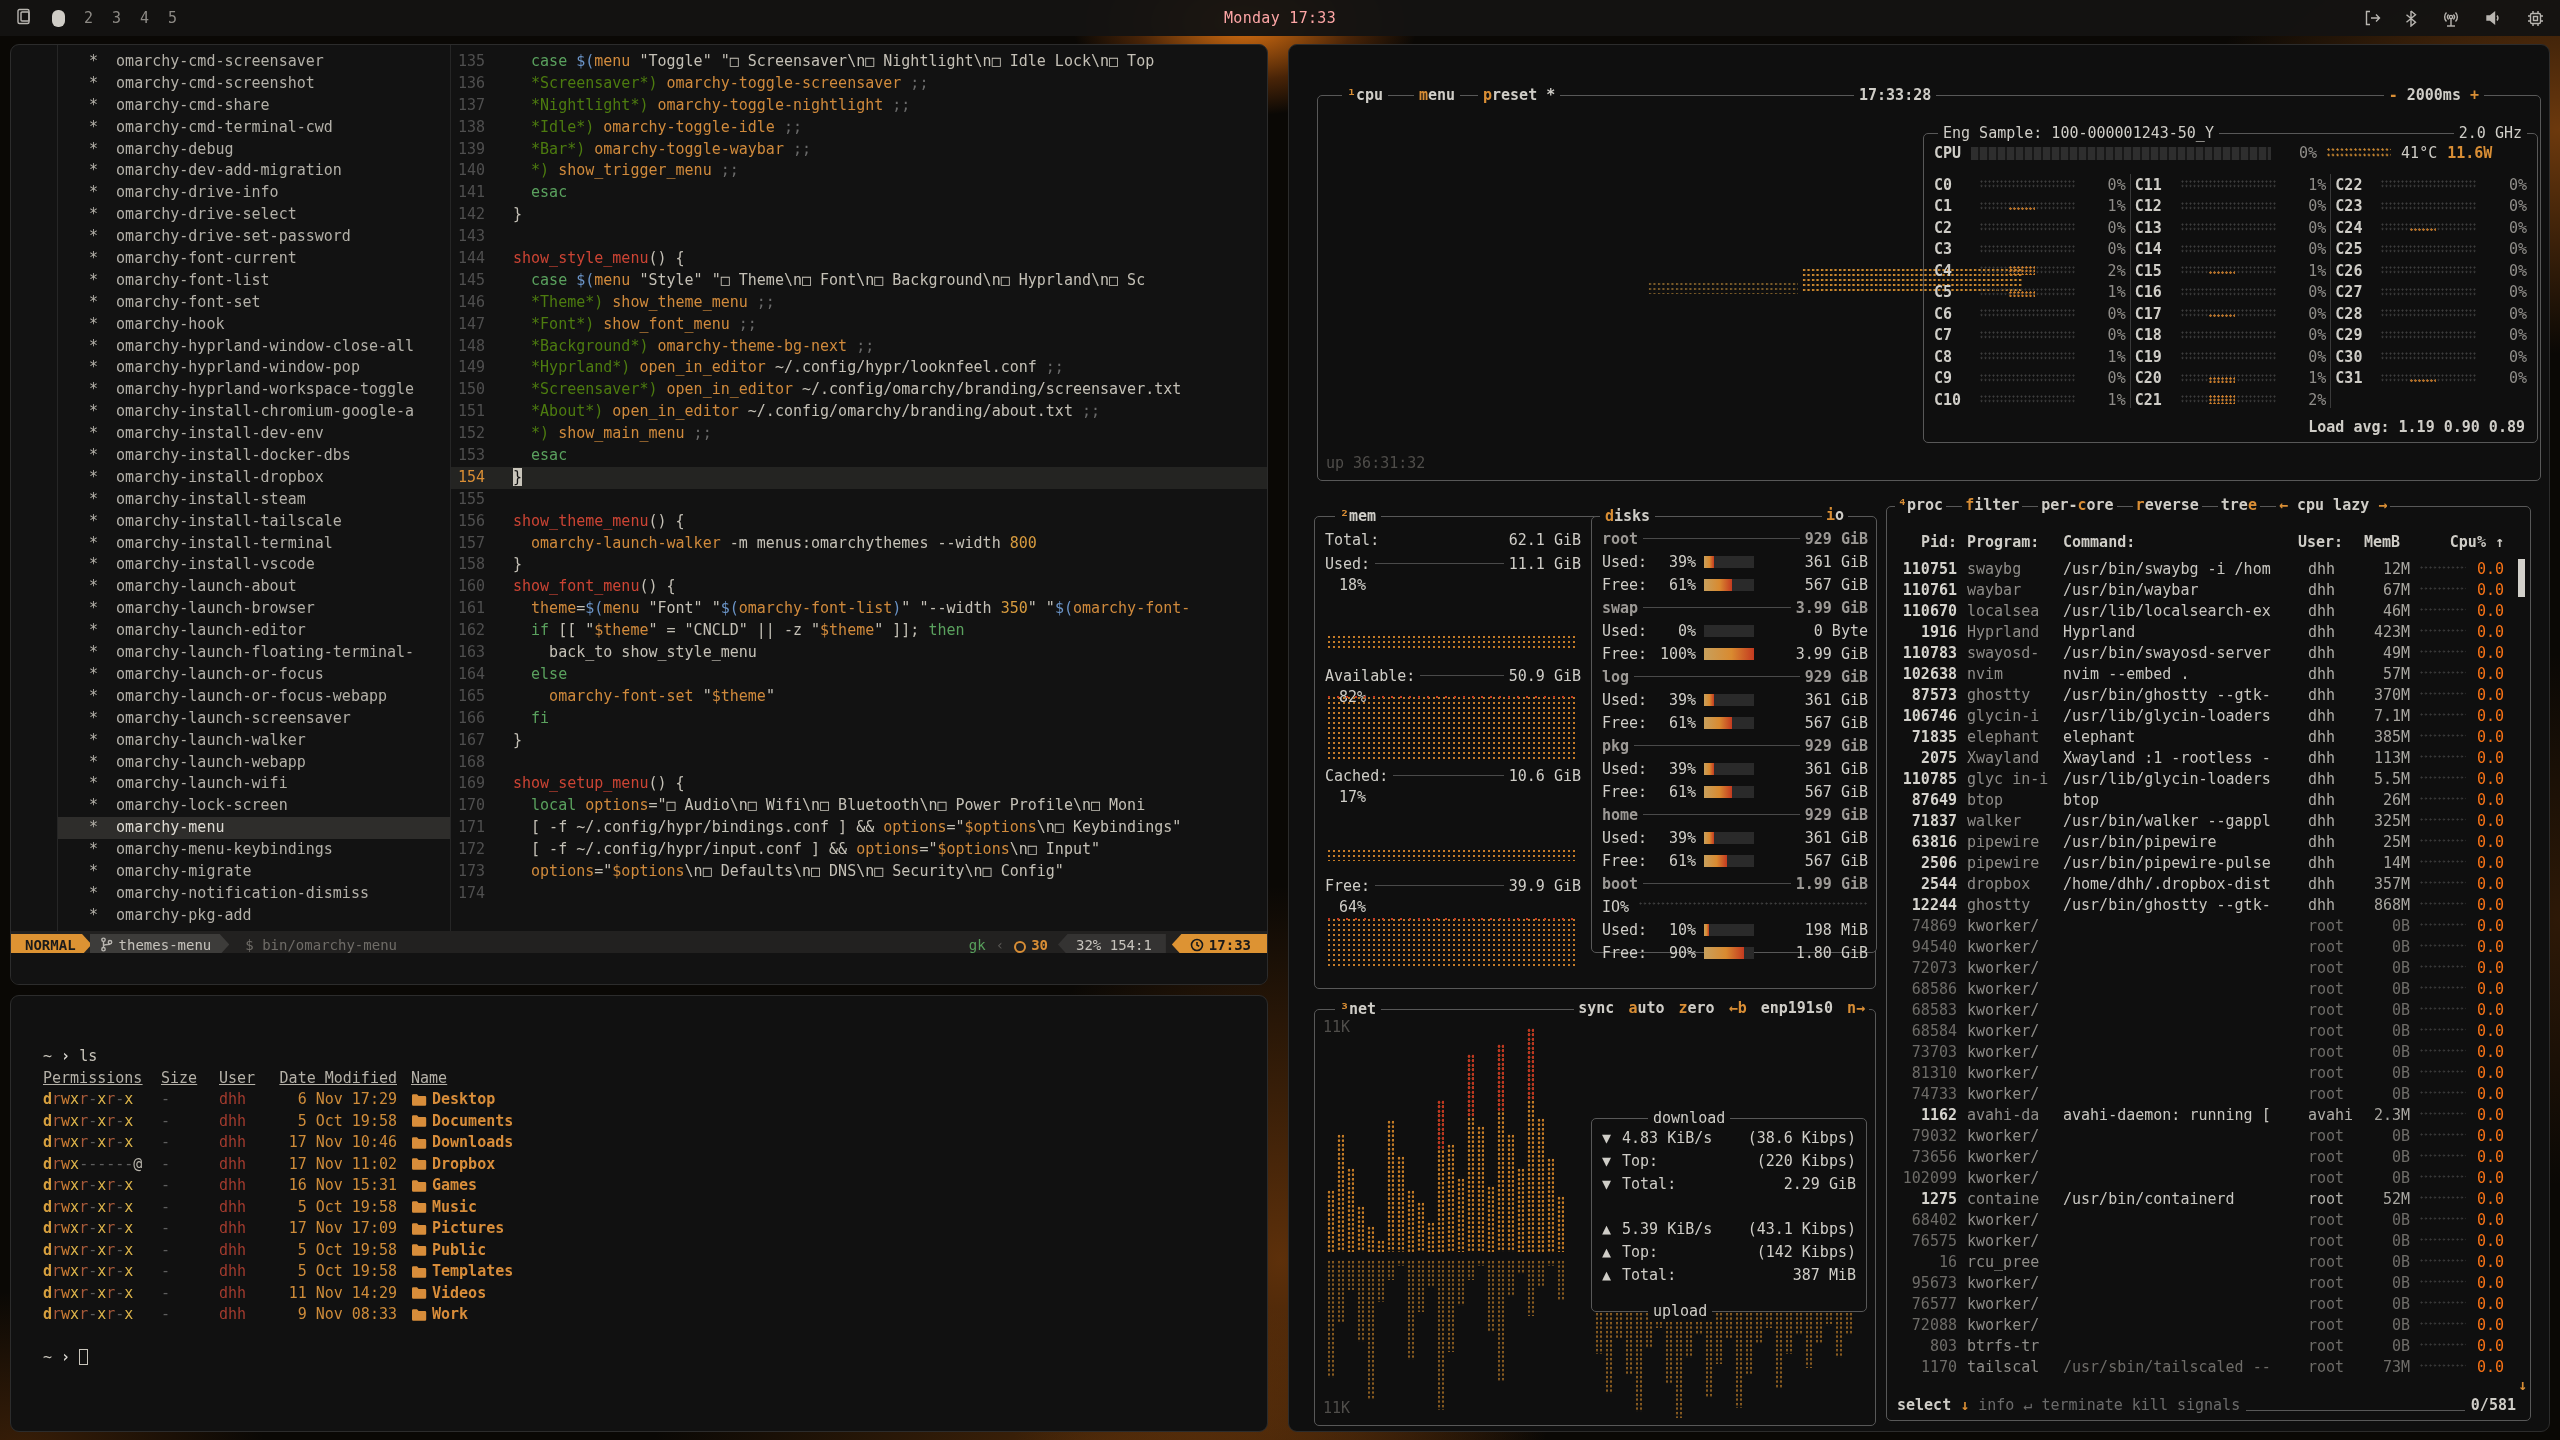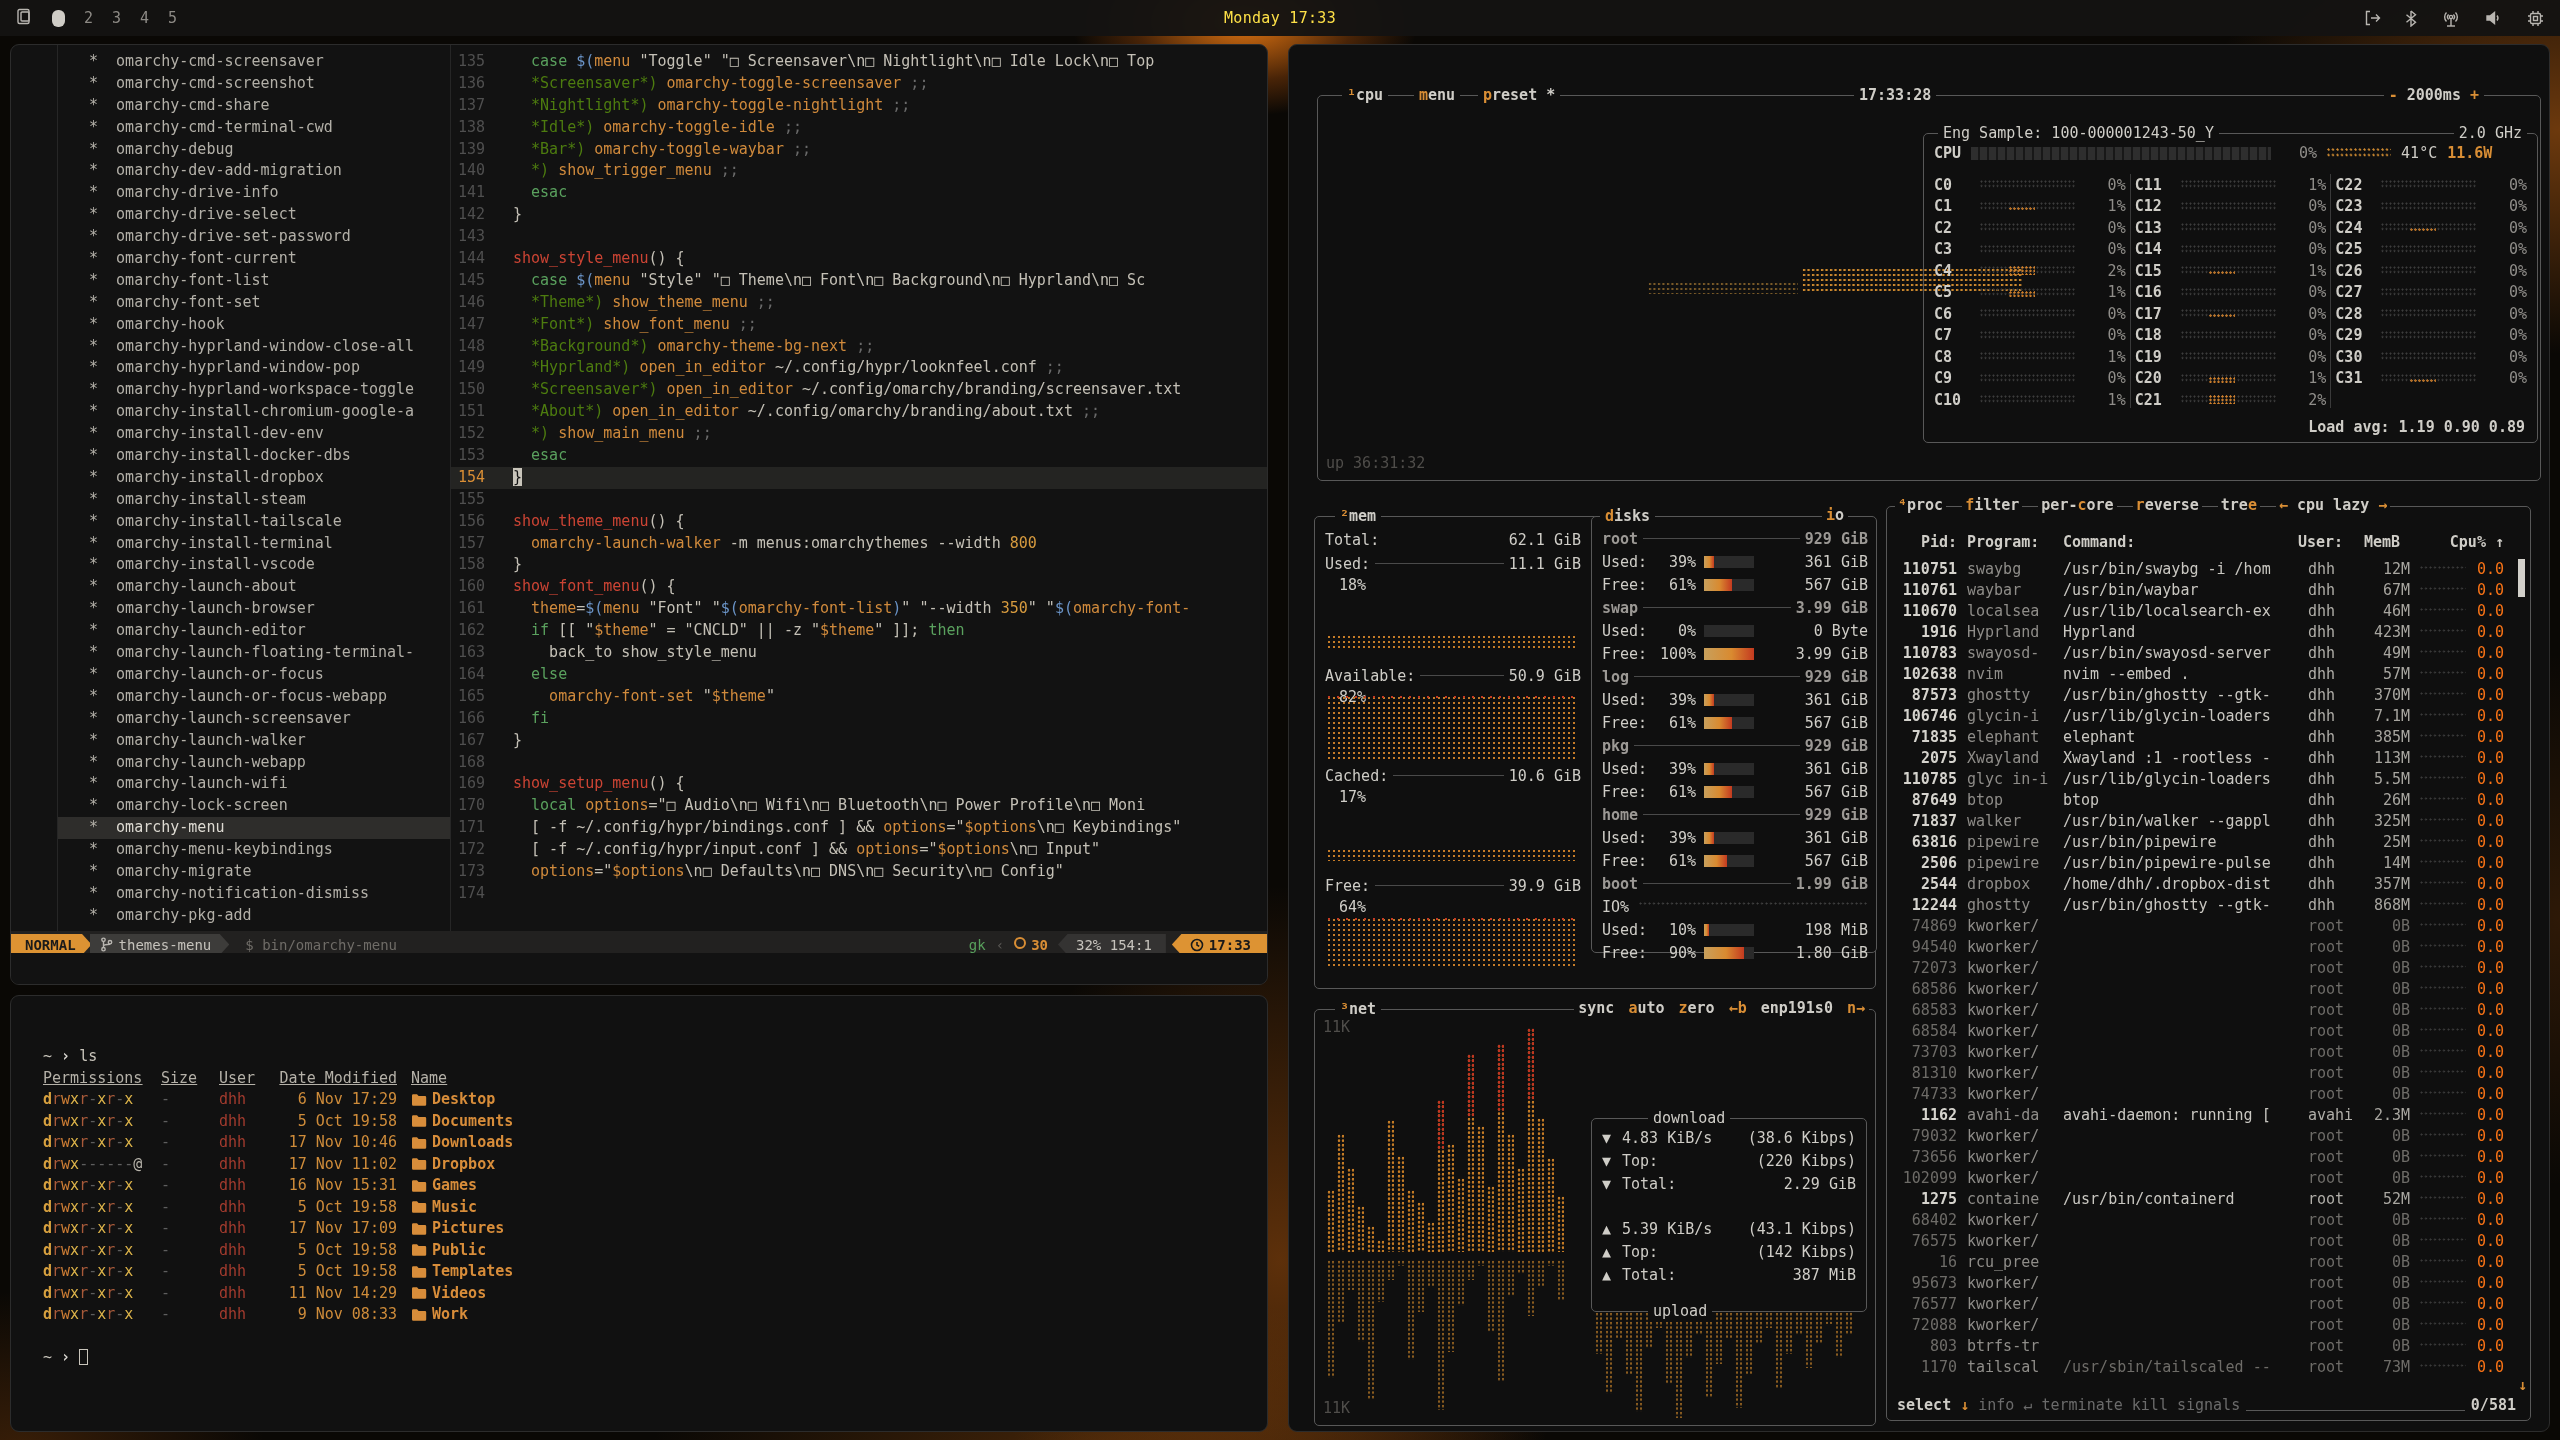--- a/index.html
+++ b/index.html
@@ -16,21 +16,21 @@
       radial-gradient(280px 380px at 2560px 920px, rgba(128,64,12,.3), transparent 70%),
       #0a0805; }
 
   
   #topbar { position:absolute; left:0; top:0; width:2560px; height:36px;
     background:rgba(20,19,18,.96); display:flex; align-items:center; padding:0 16px;
     color:#b9b6b1; font-size:15px; }
   .ws-group { display:flex; align-items:center; gap:19px; }
   .ws-num { color:#8d8a85; cursor:default; }
   .ws-active { width:13px; height:17px; border-radius:6px; background:#cfccc6; }
-  .bar-center { position:absolute; left:0; right:0; text-align:center; color:#fde047; letter-spacing:.3px; }
+  .bar-center { position:absolute; left:0; right:0; text-align:center; color:#fca5a5; letter-spacing:.3px; }
   .bar-right { margin-left:auto; display:flex; align-items:center; gap:24px; }
   .bar-right svg { display:block; }
 
   
   .window { position:absolute; background:#121212; border:1px solid #2c2c2c; border-radius:9px; overflow:hidden; }
 
   
   #win-editor { left:10px; top:44px; width:1258px; height:941px; }
   #filepane { position:absolute; left:0; top:0; width:440px; height:886px; }
   #filepane .pane-line-l { position:absolute; left:46px; top:0; bottom:0; width:1px; background:#262626; }
@@ -61,21 +61,21 @@
      display:flex; align-items:center; font-size:14px; }
   .sl-mode { background:#dd9333; color:#1a1a1a; font-weight:bold; padding:0 16px 0 14px; height:22px; line-height:22px;
      clip-path:polygon(0 0, calc(100% - 10px) 0, 100% 50%, calc(100% - 10px) 100%, 0 100%); }
   .sl-branch { background:#3d3c3a; color:#c6c3bc; height:22px; line-height:22px; padding:0 18px 0 10px; margin-left:-2px;
      clip-path:polygon(0 0, calc(100% - 10px) 0, 100% 50%, calc(100% - 10px) 100%, 0 100%);
      display:flex; align-items:center; gap:6px; }
   .sl-cmd { color:#6f6c67; margin-left:16px; }
   .sl-right { margin-left:auto; display:flex; align-items:center; gap:10px; height:22px; }
   .sl-lsp { color:#58a05c; }
   .sl-sep { color:#5a5855; }
-  .sl-diag { display:flex; align-items:flex-start; gap:5px; color:#d98e35; font-weight:bold; }
+  .sl-diag { display:flex; align-items:flex-end; gap:5px; color:#d98e35; font-weight:bold; }
   .diag-dot { width:12px; height:12px; border:2px solid #d98e35; border-radius:50%; display:inline-block; }
   .sl-pos { background:#343332; color:#c6c3bc; height:22px; line-height:22px; padding:0 14px 0 18px;
      clip-path:polygon(10px 0, 100% 0, 100% 100%, 10px 100%, 0 50%); }
   .sl-time { background:#dd9333; color:#191919; font-weight:bold; height:22px; line-height:22px; padding:0 16px 0 18px; margin-left:-4px;
      clip-path:polygon(10px 0, 100% 0, 100% 100%, 10px 100%, 0 50%); display:flex; align-items:center; gap:5px; }
   #cmdline { position:absolute; left:0; right:0; top:908px; bottom:0; background:#121212; }
 
   
   #win-term { left:10px; top:995px; width:1258px; height:437px; background:#111111; }
   #term-body { position:absolute; left:32px; top:50px; right:20px; font-size:15px; line-height:21.5px; color:#c9c5bb; }

